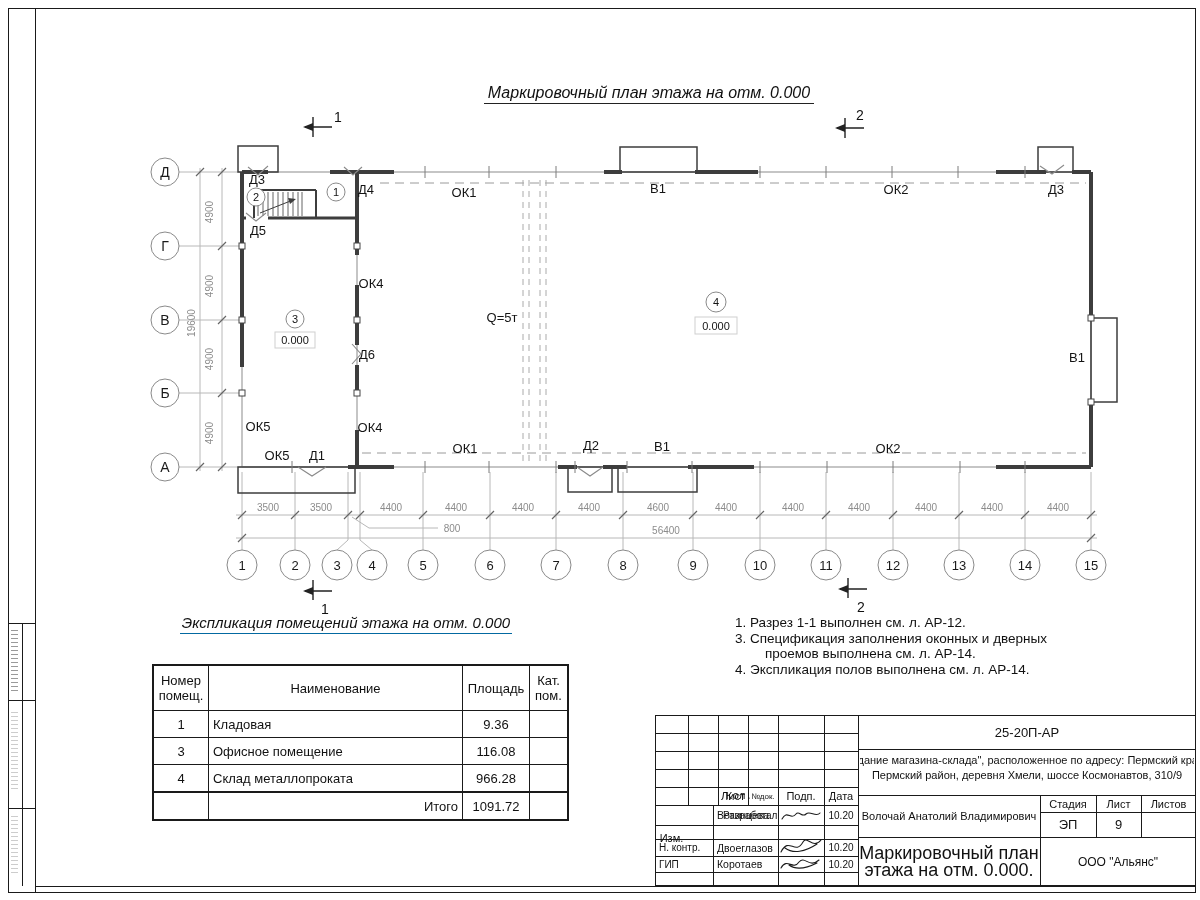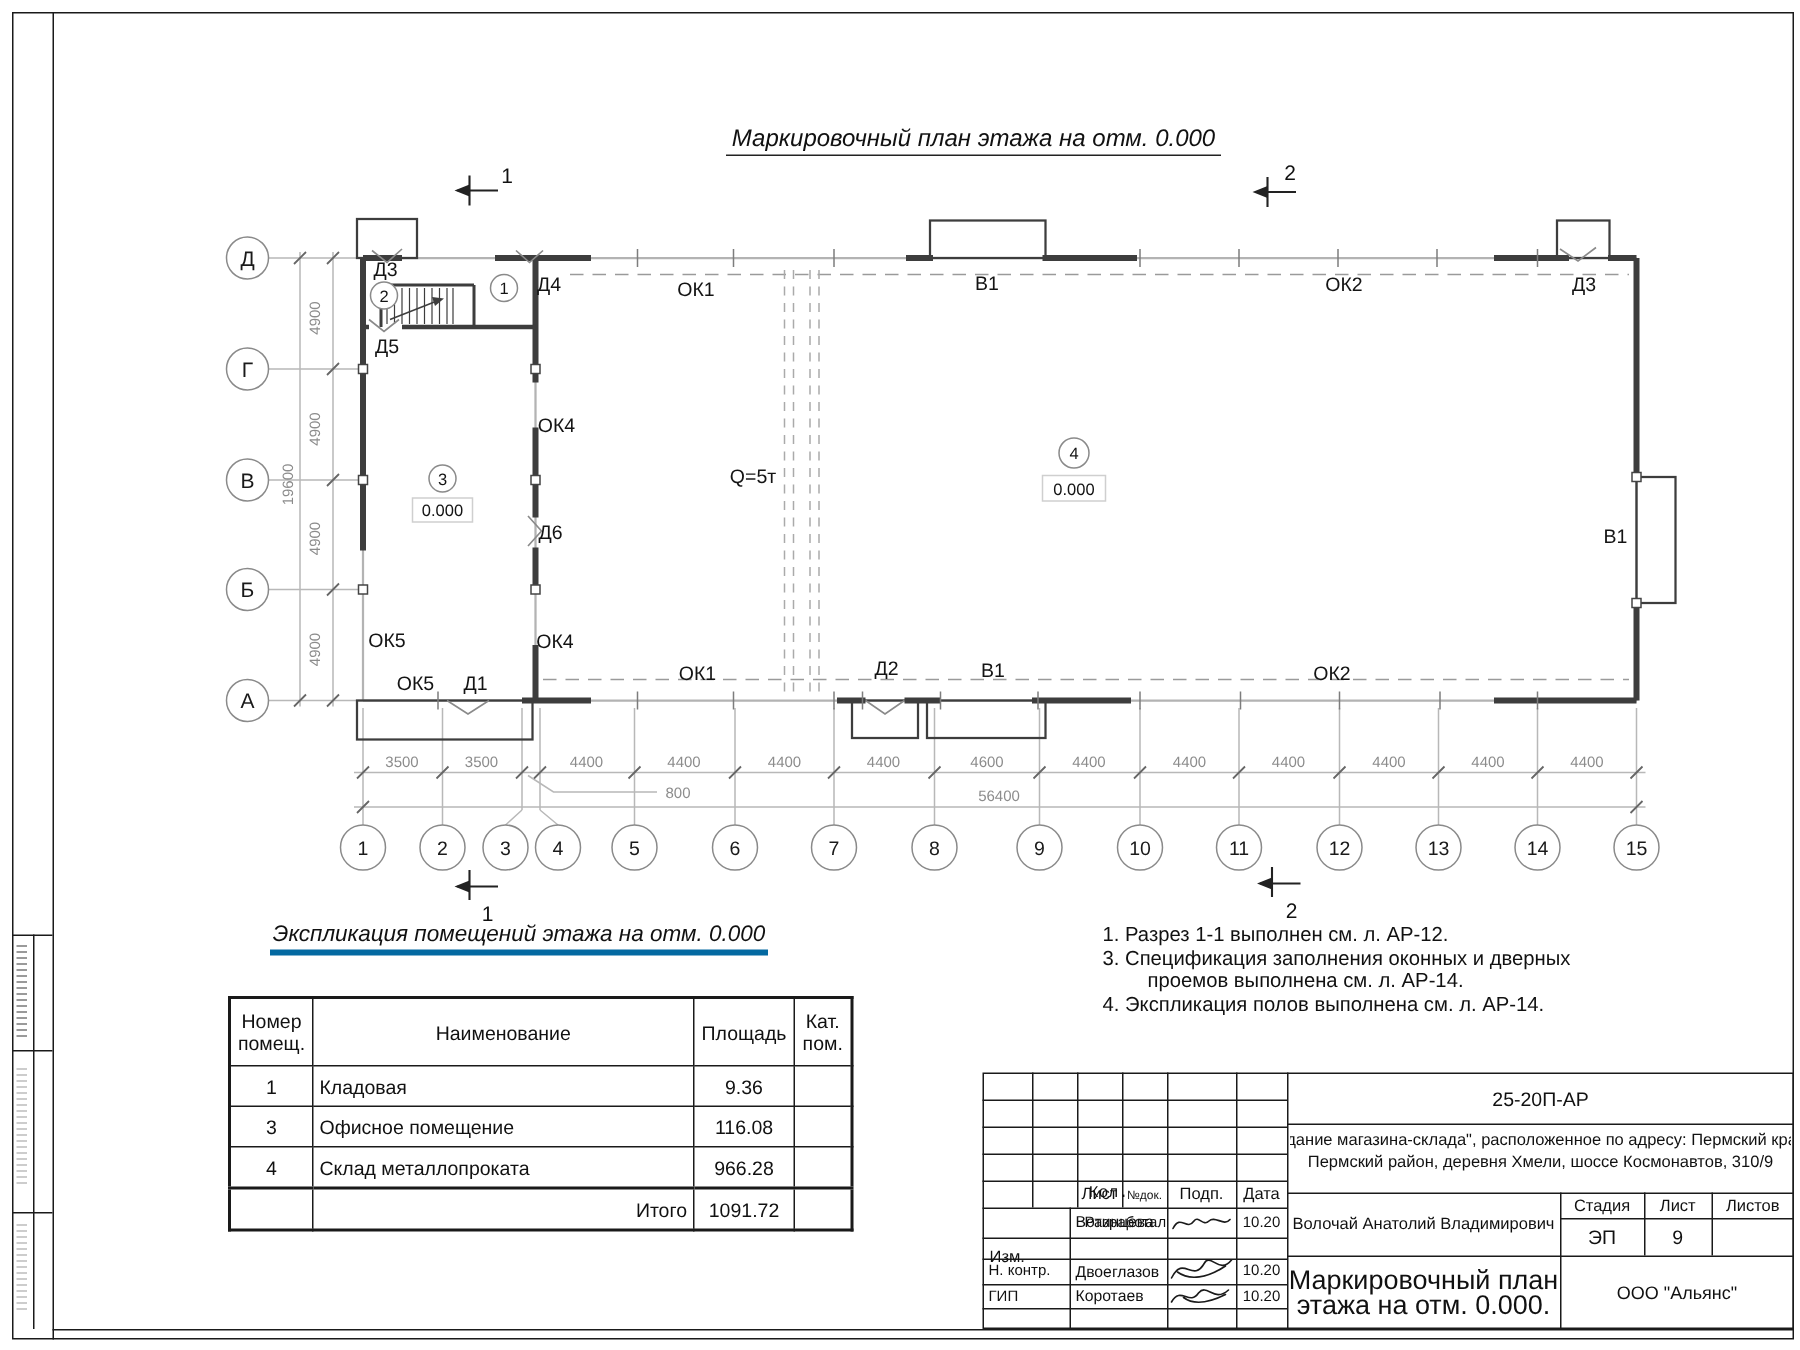--- a/index.html
+++ b/index.html
@@ -4,21 +4,21 @@
 <style>
   html,body{margin:0;padding:0;background:#fff;}
   body{width:1200px;height:900px;position:relative;font-family:"Liberation Sans",sans-serif;color:#111;overflow:hidden;}
   .abs{position:absolute;box-sizing:border-box;}
   .vline{position:absolute;width:1px;background:#1a1a1a;}
   .hline{position:absolute;height:1px;background:#1a1a1a;}
   .smudge{position:absolute;background:repeating-linear-gradient(180deg,#9a9a9a 0 1.5px,transparent 1.5px 4px);width:7px;}
   .title-main{position:absolute;left:449px;top:84px;width:400px;text-align:center;font-size:16px;font-style:italic;}
   .title-main span{border-bottom:1px solid #222;padding:0 4px 2px;}
   .expl-title{position:absolute;left:166px;top:614px;width:360px;text-align:center;font-size:15px;font-style:italic;}
-  .expl-title span{border-bottom:4px solid #0369a1;padding:0 2px 2px;}
+  .expl-title span{border-bottom:1px solid #0369a1;padding:0 2px 2px;}
   table.expl{position:absolute;left:152px;top:664px;border-collapse:collapse;table-layout:fixed;font-size:13px;}
   table.expl td,table.expl th{border:1px solid #1a1a1a;font-weight:normal;padding:0 4px;overflow:hidden;}
   table.expl{border:2px solid #1a1a1a;}
   table.expl tr.hdr td{height:44px;text-align:center;}
   table.expl tr.r td{height:26px;}
   table.expl tr.tot td{border-top:2px solid #1a1a1a;}
   .c-num{width:46px;text-align:center;}
   .c-name{width:245px;}
   .c-area{width:58px;text-align:center;}
   .c-cat{width:29px;text-align:center;}

